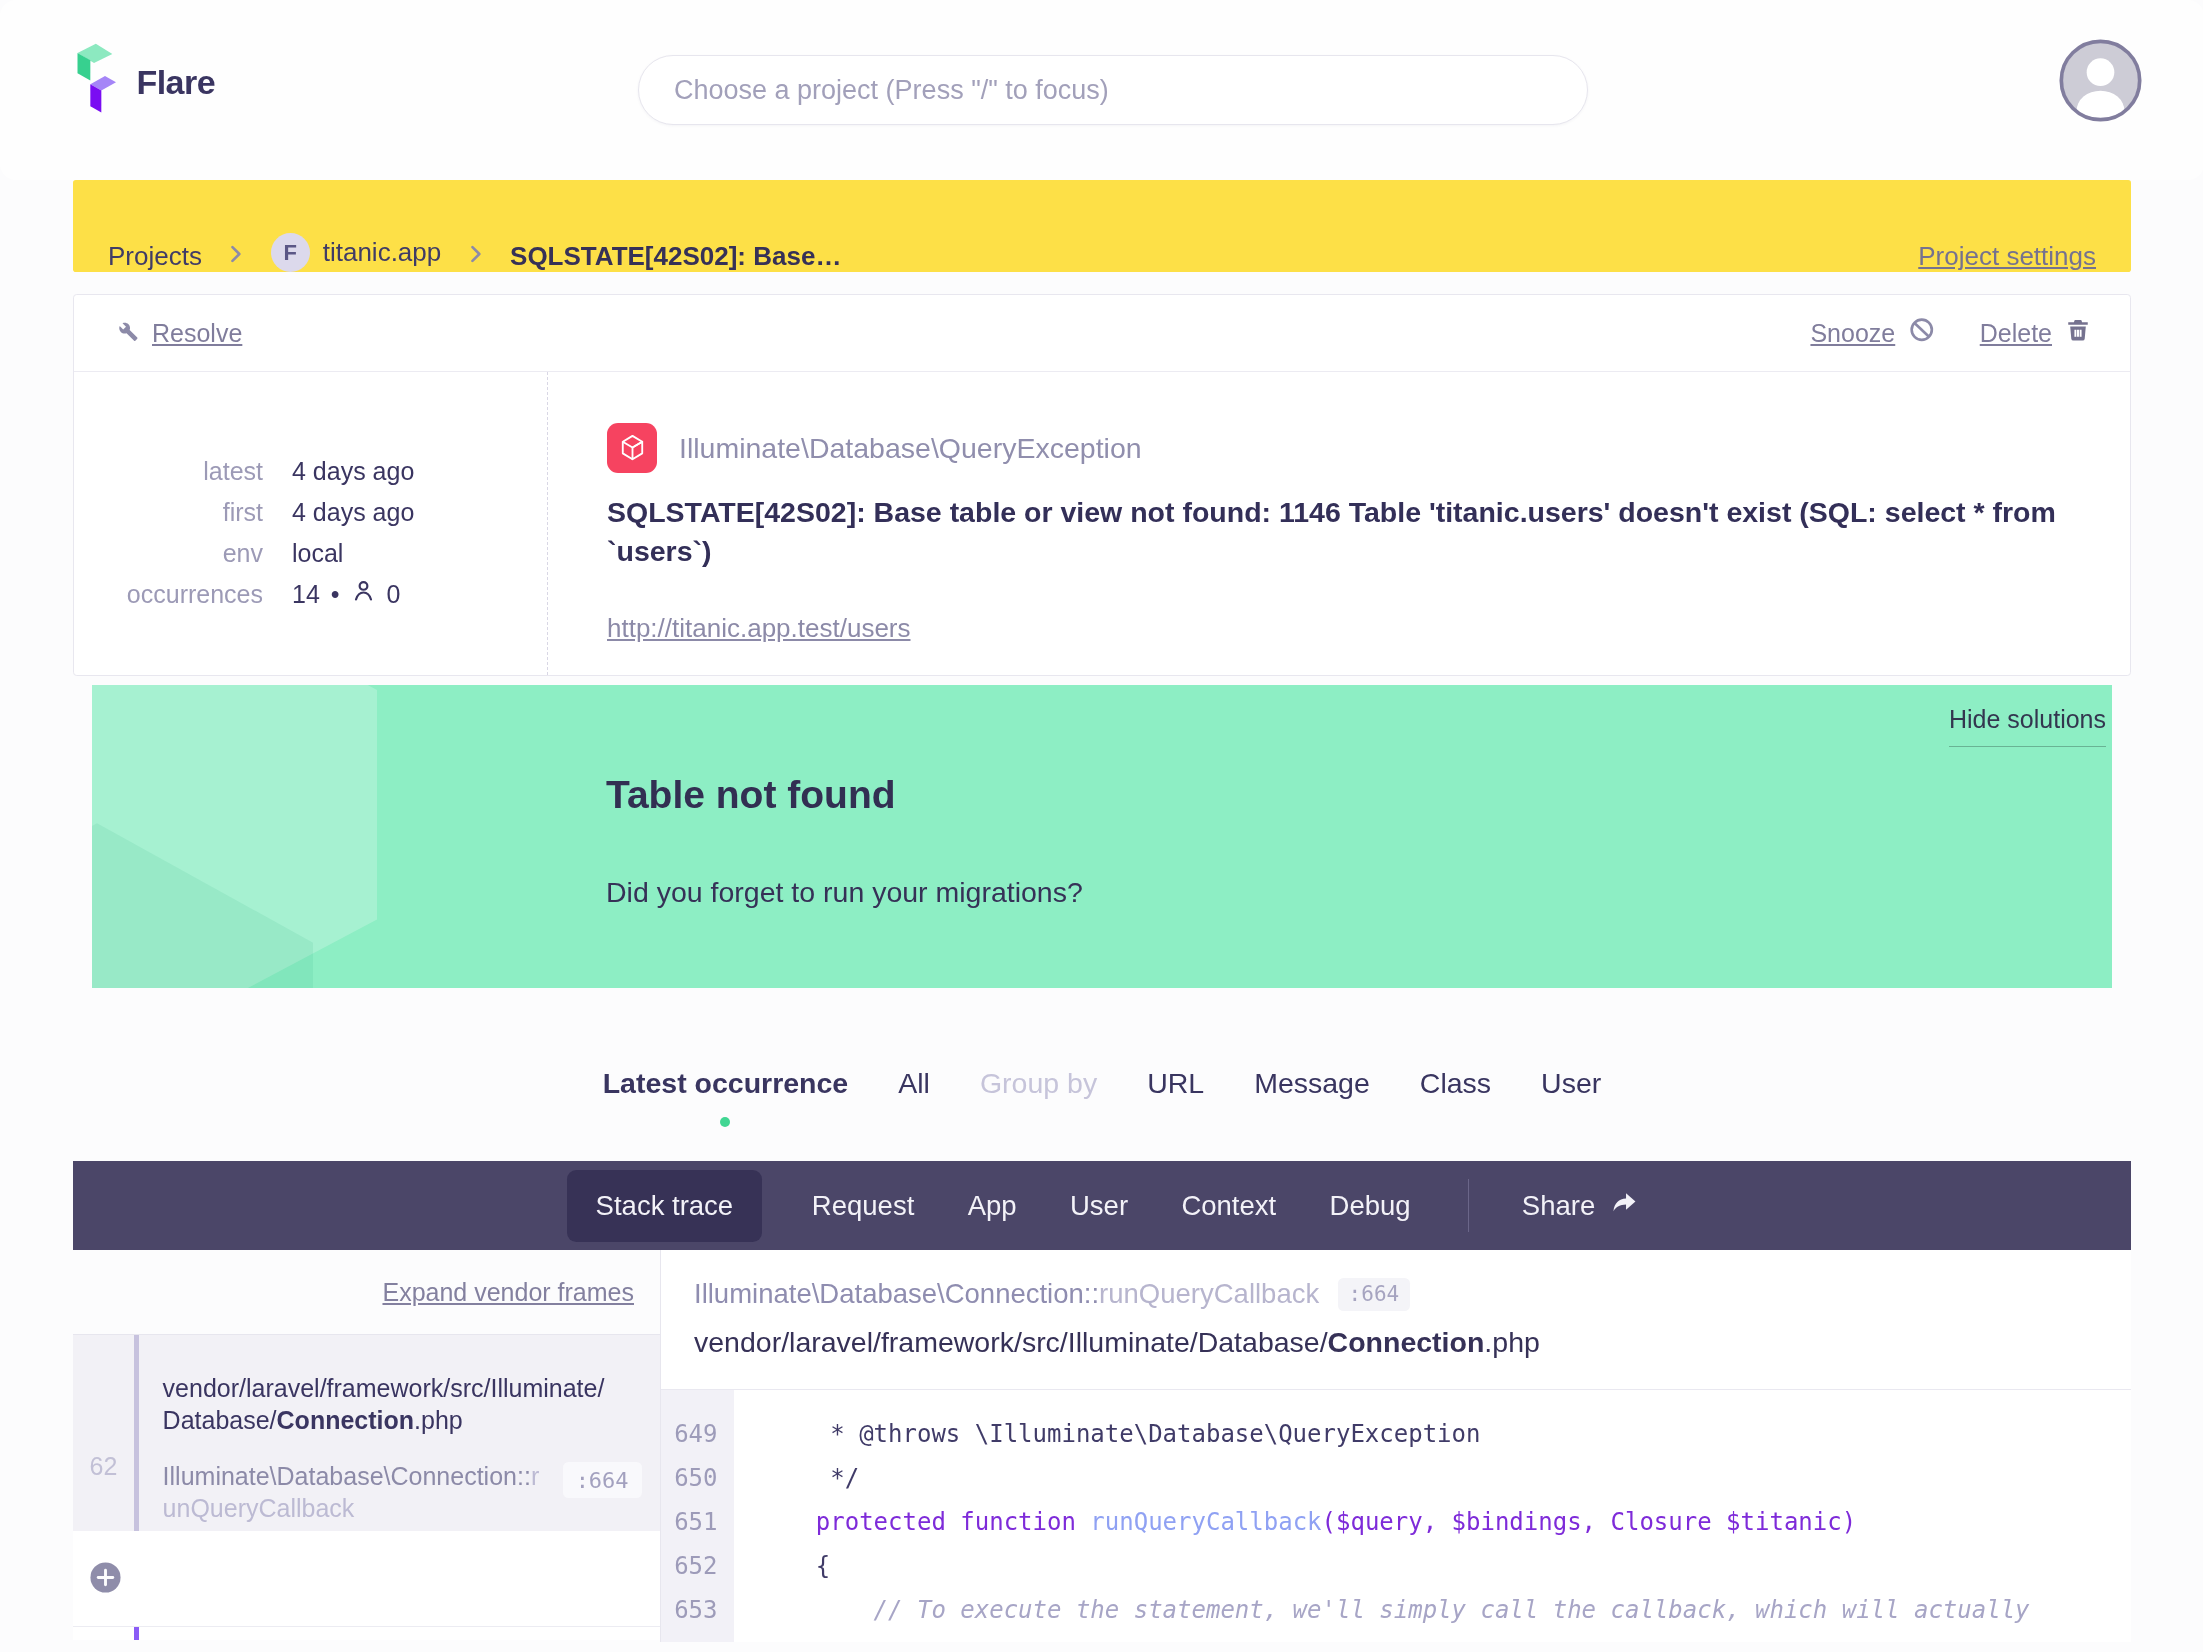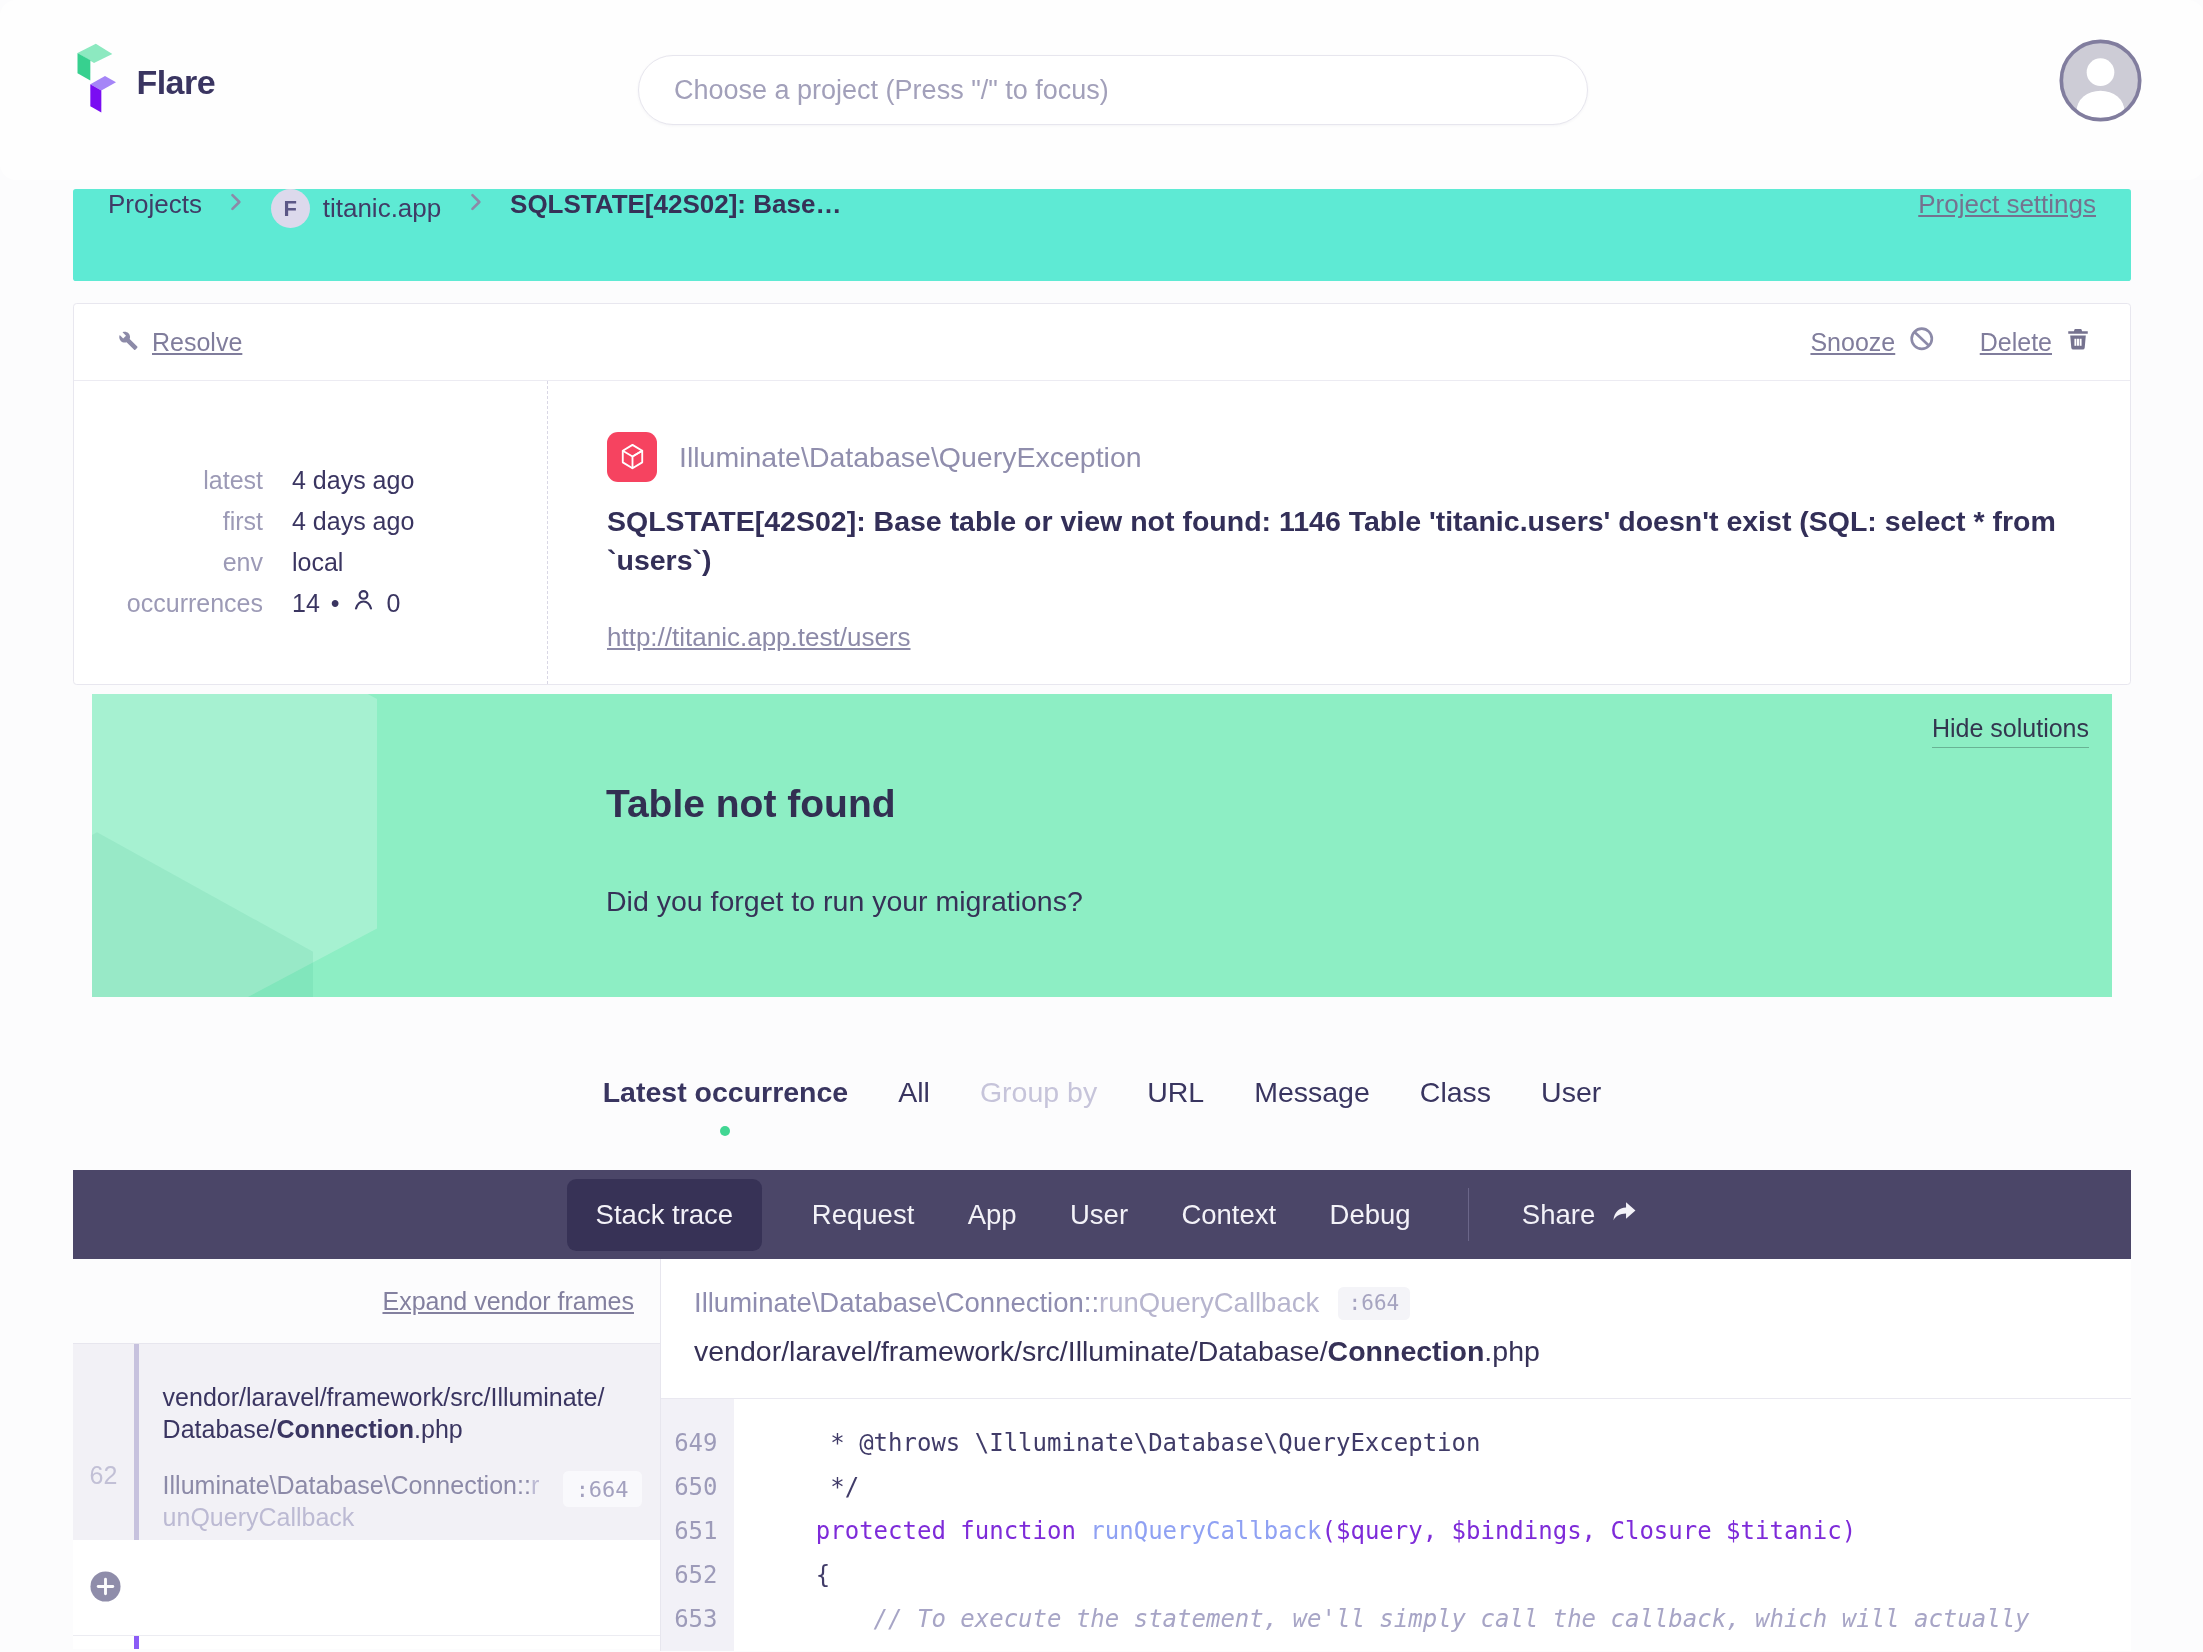--- a/index.html
+++ b/index.html
@@ -17,22 +17,22 @@
   .search-wrap input {
     width:100%; height:100%; border-radius:37px; border:1.8px solid #e7e6ee; background:#fff;
     padding:0 35px; font-size:27px; color:#3a3561; outline:none;
     font-family:"Liberation Sans", sans-serif;
     box-shadow:0 0.9px 2.8px rgba(60,55,100,0.05);
   }
   .search-wrap input::placeholder { color:#a2a0ba; }
   .avatar { position:absolute; right:62px; top:39px; width:83px; height:83px; cursor:pointer; }
   
   .breadcrumb-bar {
-    margin:9px 73px; height:92px; background:#5eead4; border-radius:2.8px;
-    display:flex; align-items:flex-start; padding:0 35px; gap:27.5px; font-size:26px;
+    margin:0 73px; height:92px; background:#fde047; border-radius:2.8px;
+    display:flex; align-items:flex-end; padding:0 35px; gap:27.5px; font-size:26px;
   }
   .crumb-link { color:#403c66; cursor:pointer; }
   .crumb-project { display:flex; align-items:center; gap:13px; cursor:pointer; color:#403c66; }
   .project-badge {
     width:39px; height:39px; border-radius:50%; background:#dcd9ec; color:#5b5786;
     font-size:22px; font-weight:700; display:flex; align-items:center; justify-content:center;
   }
   .crumb-current { font-weight:700; color:#363157; }
   .flex-spacer { flex:1; }
   .settings-link { color:#75728f; text-decoration:underline; cursor:pointer; }
@@ -53,22 +53,22 @@
   .error-title { font-size:28.5px; font-weight:700; line-height:39px; color:#332f58; max-width:1543px; margin-bottom:42px; }
   .error-url { font-size:26px; color:#8c8aa8; text-decoration:underline; cursor:pointer; display:inline-block; }
   
   .solution-banner { position:relative; margin:9.2px 92px 0; height:303px; background:#8deec4; overflow:hidden; }
   .hex1 { position:absolute; left:-147px; top:-110px; width:432px; height:459px;
     background:rgba(255,255,255,0.22);
     clip-path:polygon(50% 0,100% 25%,100% 75%,50% 100%,0 75%,0 25%); }
   .hex2 { position:absolute; left:-211px; top:138px; width:432px; height:478px;
     background:rgba(32,170,120,0.10);
     clip-path:polygon(50% 0,100% 25%,100% 75%,50% 100%,0 75%,0 25%); }
-  .hide-solutions { position:absolute; top:20px; right:23px; font-size:25px; color:#33364f;
-    border-bottom:0.9px solid rgba(40,70,60,0.35); padding-bottom:4px; cursor:pointer; }
+  .hide-solutions { position:absolute; top:20px; right:6px; font-size:25px; color:#33364f;
+    border-bottom:0.9px solid rgba(40,70,60,0.35); padding-bottom:12px; cursor:pointer; }
   .solution-title { position:absolute; left:514px; top:88px; font-size:39px; font-weight:700; color:#322f52; }
   .solution-body { position:absolute; left:514px; top:191px; font-size:28.5px; color:#363157; }
   
   .occurrence-tabs { margin-top:59px; height:72px; display:flex; justify-content:center; align-items:center; gap:50px; font-size:28.5px; color:#393560; }
   .occ-tab { cursor:pointer; position:relative; }
   .occ-tab.active { font-weight:700; }
   .occ-dot { position:absolute; left:50%; transform:translateX(-50%); bottom:-27.5px; width:10px; height:10px; border-radius:50%; background:#41d693; }
   .occ-label-muted { color:#c6c4da; cursor:default; }
   
   .trace-nav { margin:42px 73px 0; height:89px; background:#4b4668; display:flex; align-items:center; justify-content:center; gap:46px; color:#f3f2f8; font-size:27.5px; }

